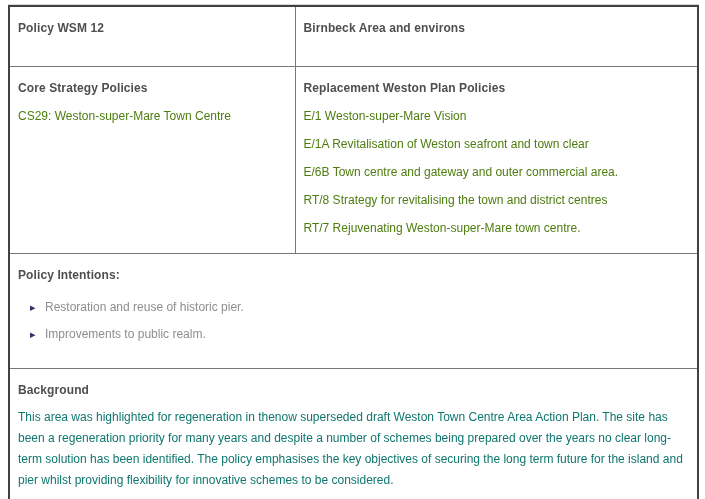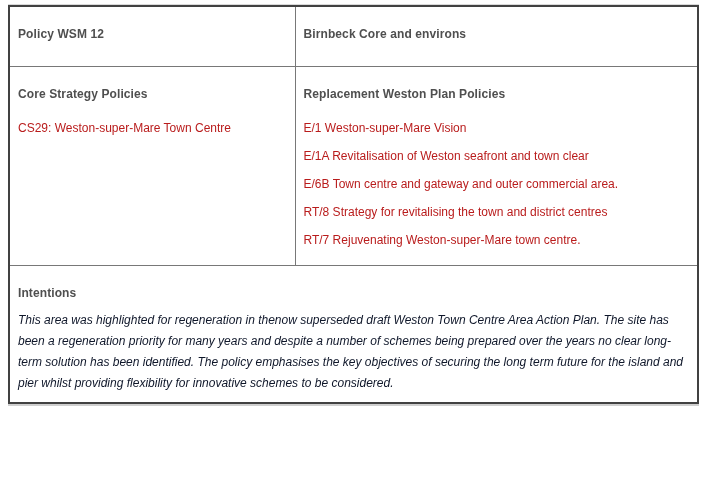--- a/index.html
+++ b/index.html
@@ -21,45 +21,45 @@
     top: 5px;
     width: 689px;
     border-collapse: collapse;
     table-layout: fixed;
     border: 2px solid #414141;
     box-shadow: 0 2px 0 #cfcfcf, 0 -1px 0 #d9d9d9;
   }
   td {
     border: 1px solid #787878;
     vertical-align: top;
-    padding: 18px 9px 6px 8px;
+    padding: 12px 9px 6px 8px;
     font-size: 12px;
     color: #8e8e8e;
   }
   .col-left  { width: 286px; }
   .col-right { width: 403px; }
 
   .heading {
     font-weight: bold;
     color: #4f4f4f;
     font-size: 12px;
     margin: 2px 0 0 0;
     letter-spacing: 0.1px;
   }
   .row-title td { height: 60px; }
   .row-policies td { height: 173px; }
   .row-intentions td { height: 115px; }
   .row-background td { height: 138px; }
 
-  .row-policies .heading { margin-bottom: 18px; }
+  .row-policies .heading { margin-bottom: 12px; }
 
   p.item {
     margin: 0 0 10px 0;
     line-height: 18px;
-    color: #b91c1c;
+    color: #4d7c0f;
   }
   .bullet-list {
     list-style: none;
     margin: 16px 0 0 0;
     padding: 0 0 0 12px;
   }
   .bullet-list li {
     position: relative;
     padding-left: 15px;
     margin-bottom: 9px;
@@ -70,61 +70,75 @@
     position: absolute;
     left: 0;
     top: 1px;
     color: #3f2a68;
     font-size: 11px;
     line-height: 16px;
   }
   p.body-text {
     margin: 10px 0 0 0;
     line-height: 21px;
-    color: #0f172a;
-    font-style: italic;
+    color: #0f766e;
   }
 </style>
 </head>
 <body>
 
 <div class="page">
   <table class="policy-table">
     <colgroup>
       <col class="col-left">
       <col class="col-right">
     </colgroup>
 
     <tbody>
         <tr class="row-title">
       <td>
         <div class="heading">Policy WSM 12</div>
       </td>
       <td>
-        <div class="heading">Birnbeck Core and environs</div>
+        <div class="heading">Birnbeck Area and environs</div>
       </td>
     </tr>
 
     <tr class="row-policies">
       <td>
         <div class="heading">Core Strategy Policies</div>
         <p class="item">CS29: Weston-super-Mare Town Centre</p>
       </td>
       <td>
         <div class="heading">Replacement Weston Plan Policies</div>
         <p class="item">E/1 Weston-super-Mare Vision</p>
         <p class="item">E/1A Revitalisation of Weston seafront and town clear</p>
         <p class="item">E/6B Town centre and gateway and outer commercial area.</p>
         <p class="item">RT/8 Strategy for revitalising the town and district centres</p>
         <p class="item">RT/7 Rejuvenating Weston-super-Mare town centre.</p>
       </td>
     </tr>
 
+    <tr class="row-intentions">
+      <td colspan="2">
+        <div class="heading">Policy Intentions:</div>
+        <ul class="bullet-list">
+          <li>
+            <span class="bullet-tri">▸</span>
+            <span>Restoration and reuse of historic pier.</span>
+          </li>
+          <li>
+            <span class="bullet-tri">▸</span>
+            <span>Improvements to public realm.</span>
+          </li>
+        </ul>
+      </td>
+    </tr>
 
     <tr class="row-background">
       <td colspan="2">
-        <div class="heading">Intentions</div>
+        <div class="heading">Background</div>
         <p class="body-text">This area was highlighted for regeneration in thenow superseded draft Weston Town Centre Area Action Plan. The site has been a regeneration priority for many years and despite a number of schemes being prepared over the years no clear long-term solution has been identified. The policy emphasises the key objectives of securing the long term future for the island and pier whilst providing flexibility for innovative schemes to be considered.</p>
       </td>
     </tr>
   </tbody>
     </table>
 </div>
 
 </body></html>

